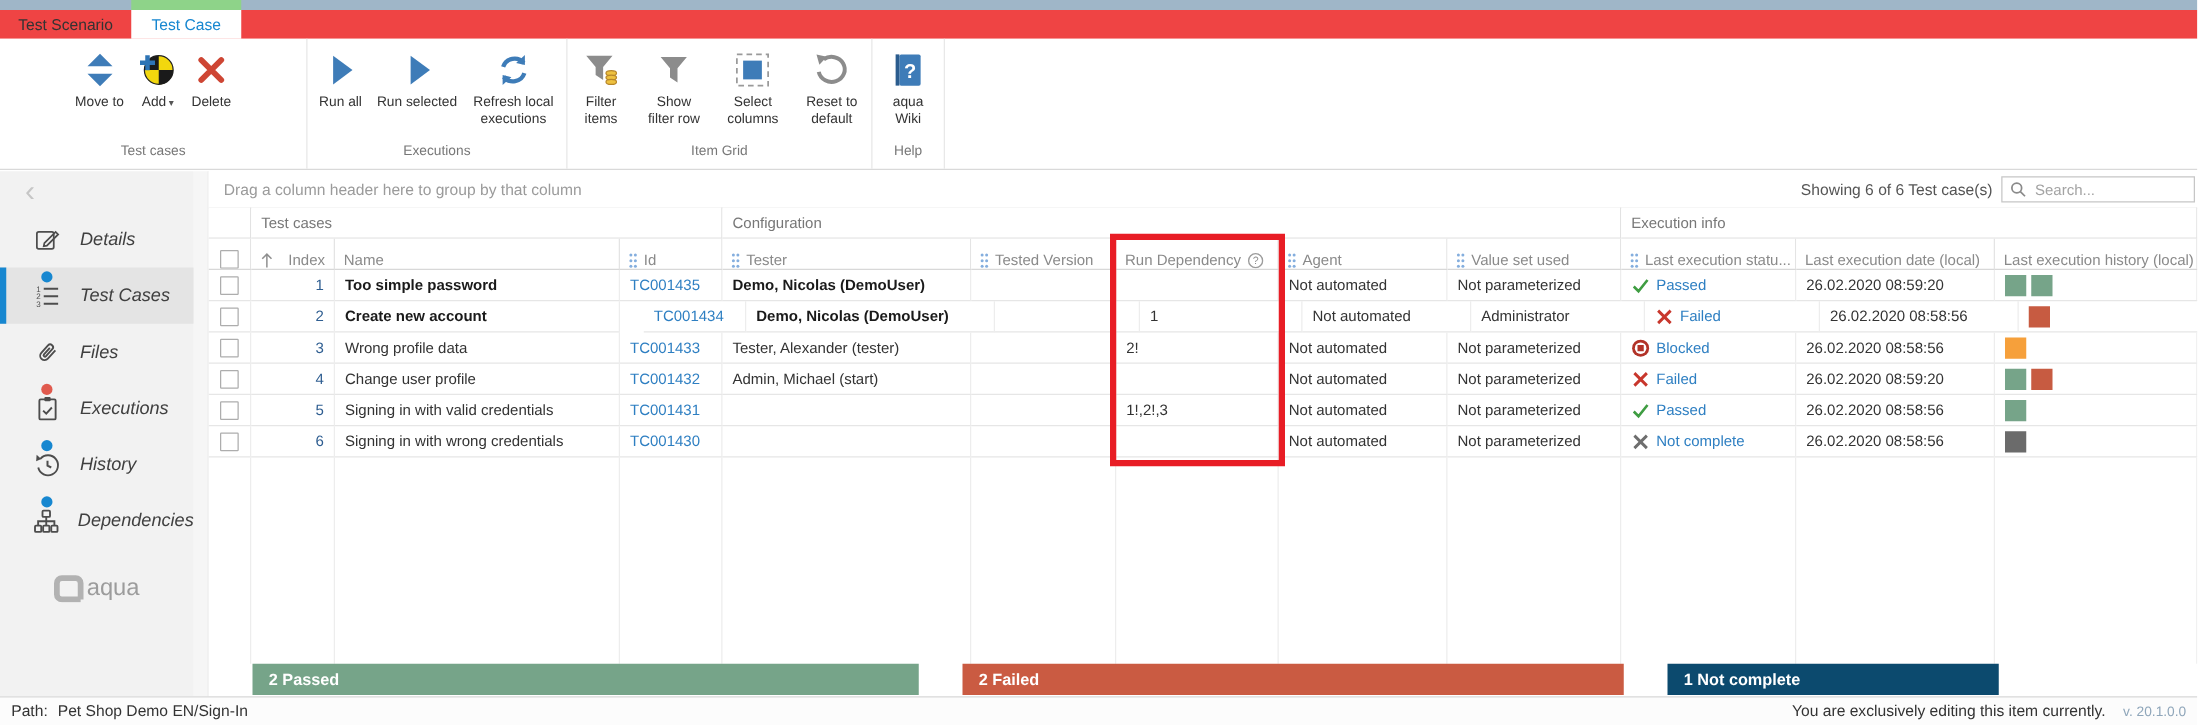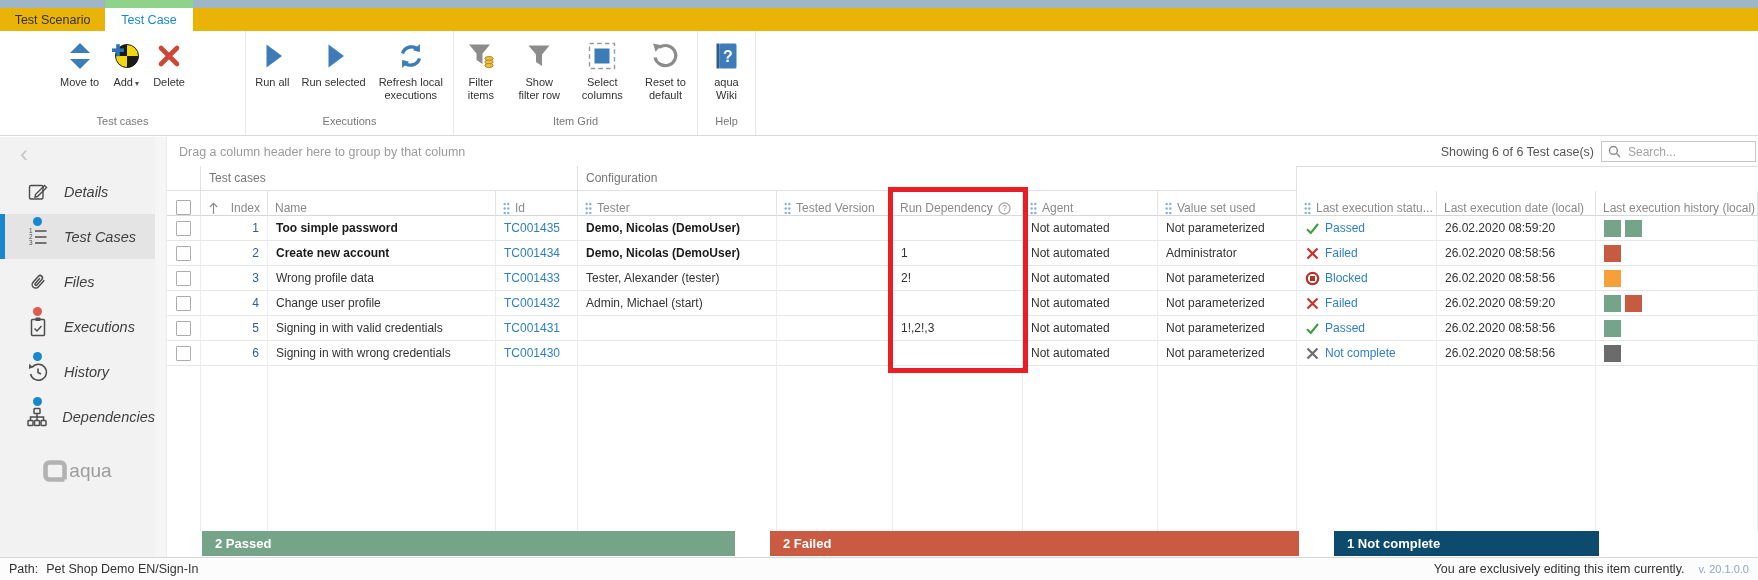--- a/index.html
+++ b/index.html
@@ -1,21 +1,21 @@
 <!DOCTYPE html>
 <html><head>
 <meta charset="utf-8">
 <style>
   html,body{margin:0;padding:0;background:#fff;}
   #app{position:relative;width:1758px;height:580px;background:#fff;overflow:hidden;
        font-family:"Liberation Sans",sans-serif;-webkit-font-smoothing:antialiased;}
   
   .topstrip{position:absolute;left:0;top:0;width:100%;height:8px;background:#9fb6c8;}
   .tab-accent{position:absolute;left:105px;top:0;width:88px;height:8px;background:#8ed389;}
-  .tabbar{position:absolute;left:0;top:8px;width:100%;height:23px;background:#eab308;display:flex;}
+  .tabbar{position:absolute;left:0;top:8px;width:100%;height:23px;background:#ef4444;display:flex;}
   .tab{height:23px;display:flex;align-items:center;justify-content:center;font-size:12.5px;color:#333;cursor:default;}
   .tab.active{background:#fff;color:#1787d0;}
   
   .ribbon{position:absolute;left:0;top:31px;width:100%;height:105px;background:#fff;
           border-bottom:1px solid #d9d9d9;display:flex;box-sizing:border-box;}
   .rgroup{height:100%;display:flex;flex-direction:column;border-right:1px solid #e8e8e8;box-sizing:border-box;}
   .rbtns{flex:1;display:flex;justify-content:center;align-items:flex-start;padding-top:6px;}
   .rbtn{display:flex;flex-direction:column;align-items:center;padding:2px 6px;cursor:default;}
   .ric{height:34px;display:flex;align-items:center;}
   .rlb{font-size:11px;color:#333;text-align:center;line-height:1.2;margin-top:3px;max-width:66px;}
@@ -344,20 +344,21 @@
           <circle cx="5.4" cy="5.4" r="3.9"></circle>
             <path d="M8.3 8.3 L12 12"></path>
         </svg>
         <input placeholder="Search..." style="">
       </div>
     </div>
     <div class="bandrow" id="bandrow">
         <div class="band-cell" style="width: 34px;"></div>
         <div class="band-cell" style="width: 377px;">Test cases</div>
         <div class="band-cell" style="width: 719px;">Configuration</div>
+        <div class="band-cell" style="width: 461px;">Execution info</div>
       </div>
     <div class="headrow" id="headrow">
         <div class="head-cell center" style="width: 34px;">
           <span class="cb"></span>
         </div>
         <div class="head-cell" style="width: 67px;">
           <span style="display:flex;align-items:center">
             <svg width="11" height="13" viewBox="0 0 11 13" fill="none" stroke="#8f8f8f" stroke-width="1.2">
               <path d="M5.5 12 V1.5 M1.8 5 L5.5 1.3 L9.2 5"></path>
             </svg>
@@ -501,21 +502,21 @@
             <span class="hsq" style="background:#76a489"></span>
             <span class="hsq" style="background:#76a489"></span>
           </div>
         </div>
         <div class="trow">
           <div class="tcell center" style="width: 34px;">
             <span class="cb"></span>
           </div>
           <div class="tcell right" style="width: 67px;">2</div>
           <div class="tcell bold" style="width: 228px;">Create new account</div>
-          <div class="tcell" style="width: 82px;">
+          <div class="tcell" style="width: 82px; margin-left: 19px;">
             <span class="id-link">TC001434</span>
           </div>
           <div class="tcell yellow bold" style="width: 199px;">Demo, Nicolas (DemoUser)</div>
           <div class="tcell yellow" style="width: 116px;"></div>
           <div class="tcell yellow" style="width: 130px;">1</div>
           <div class="tcell" style="width: 135px;">Not automated</div>
           <div class="tcell yellow" style="width: 139px;">Administrator</div>
           <div class="tcell" style="width: 140px;">
             <span style="display:flex;align-items:center">
               <svg width="15" height="15" viewBox="0 0 15 15" fill="none" stroke="#c8372d" stroke-width="2.3">

